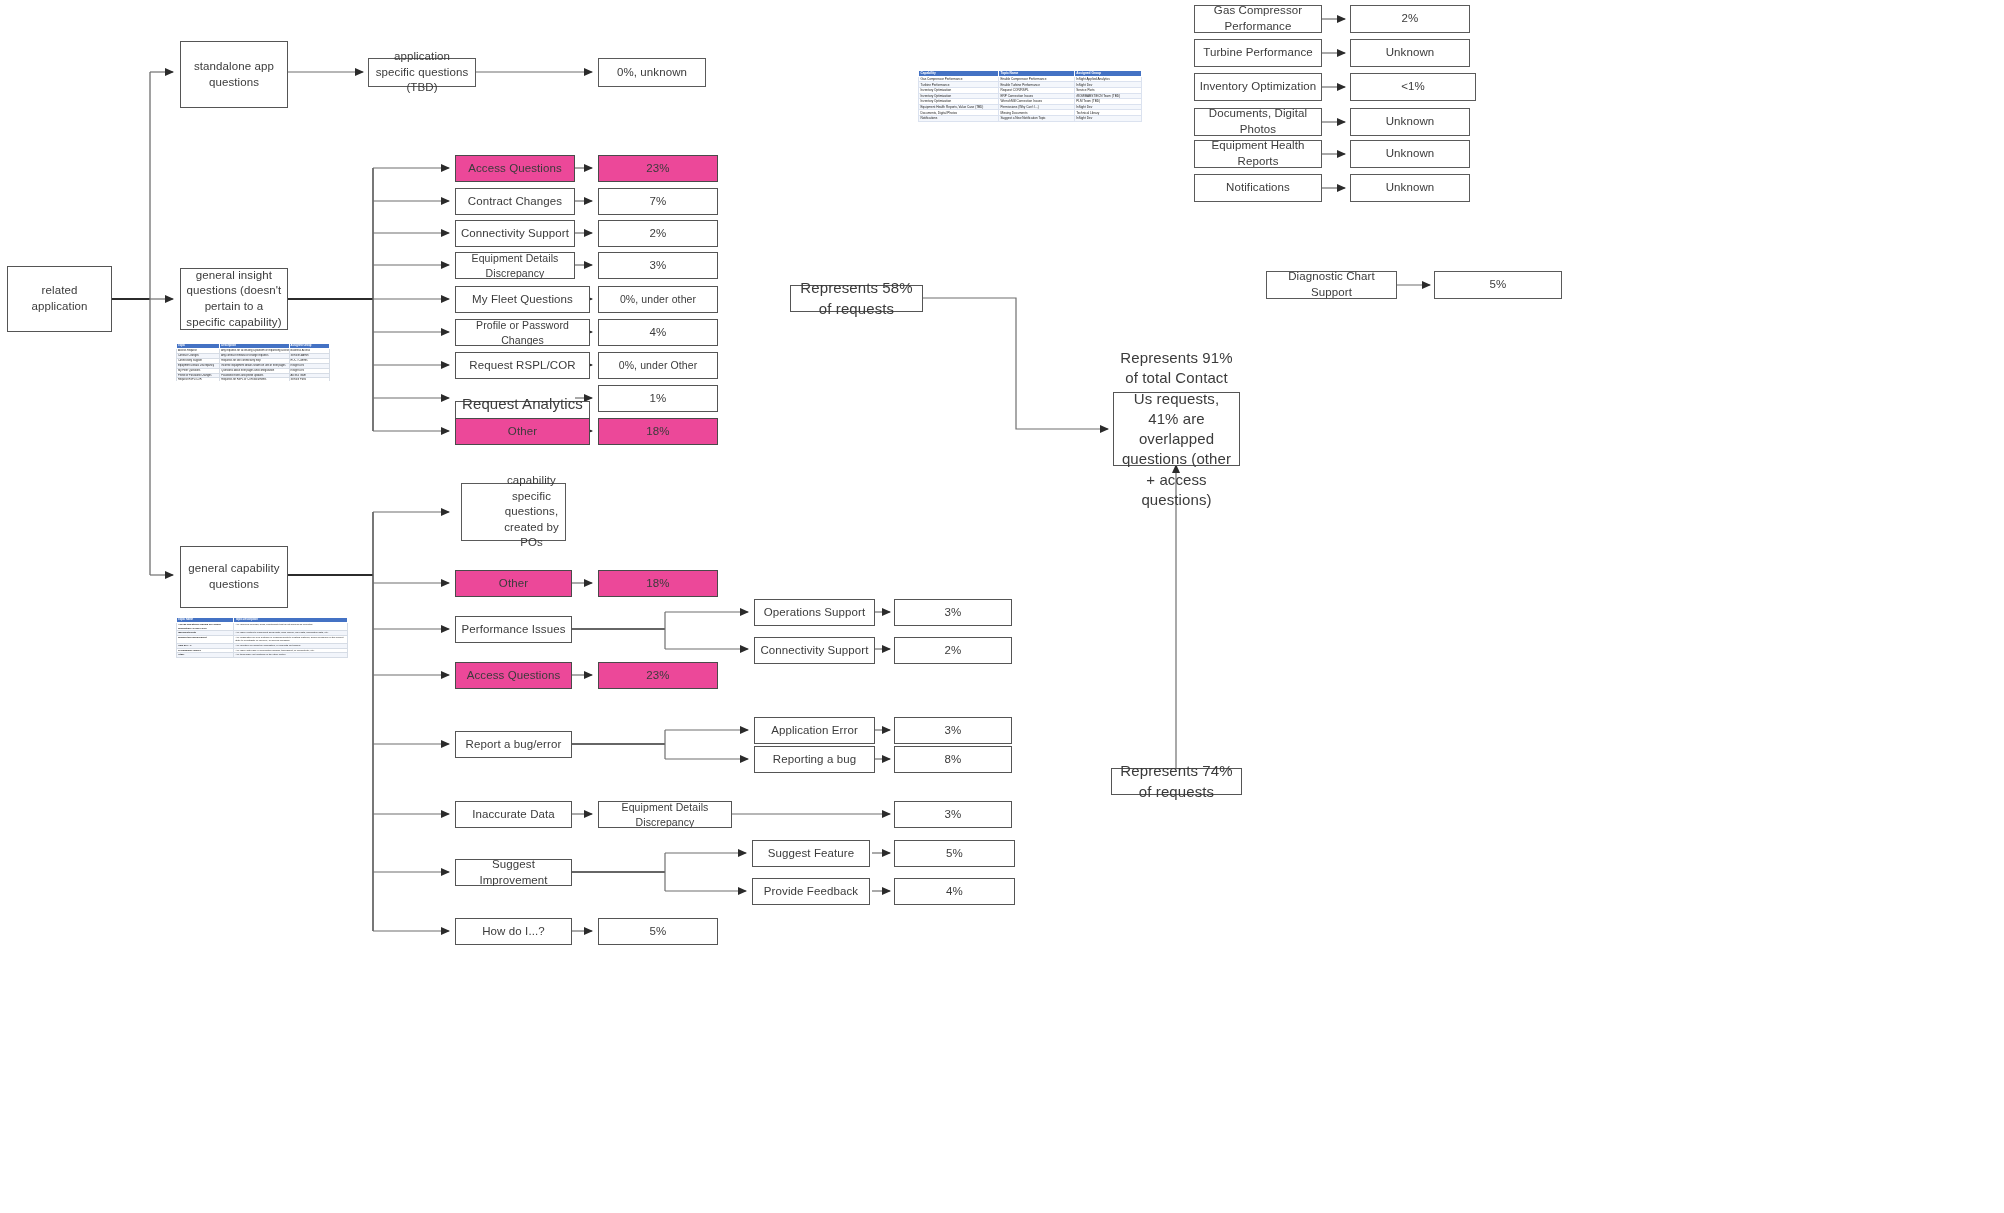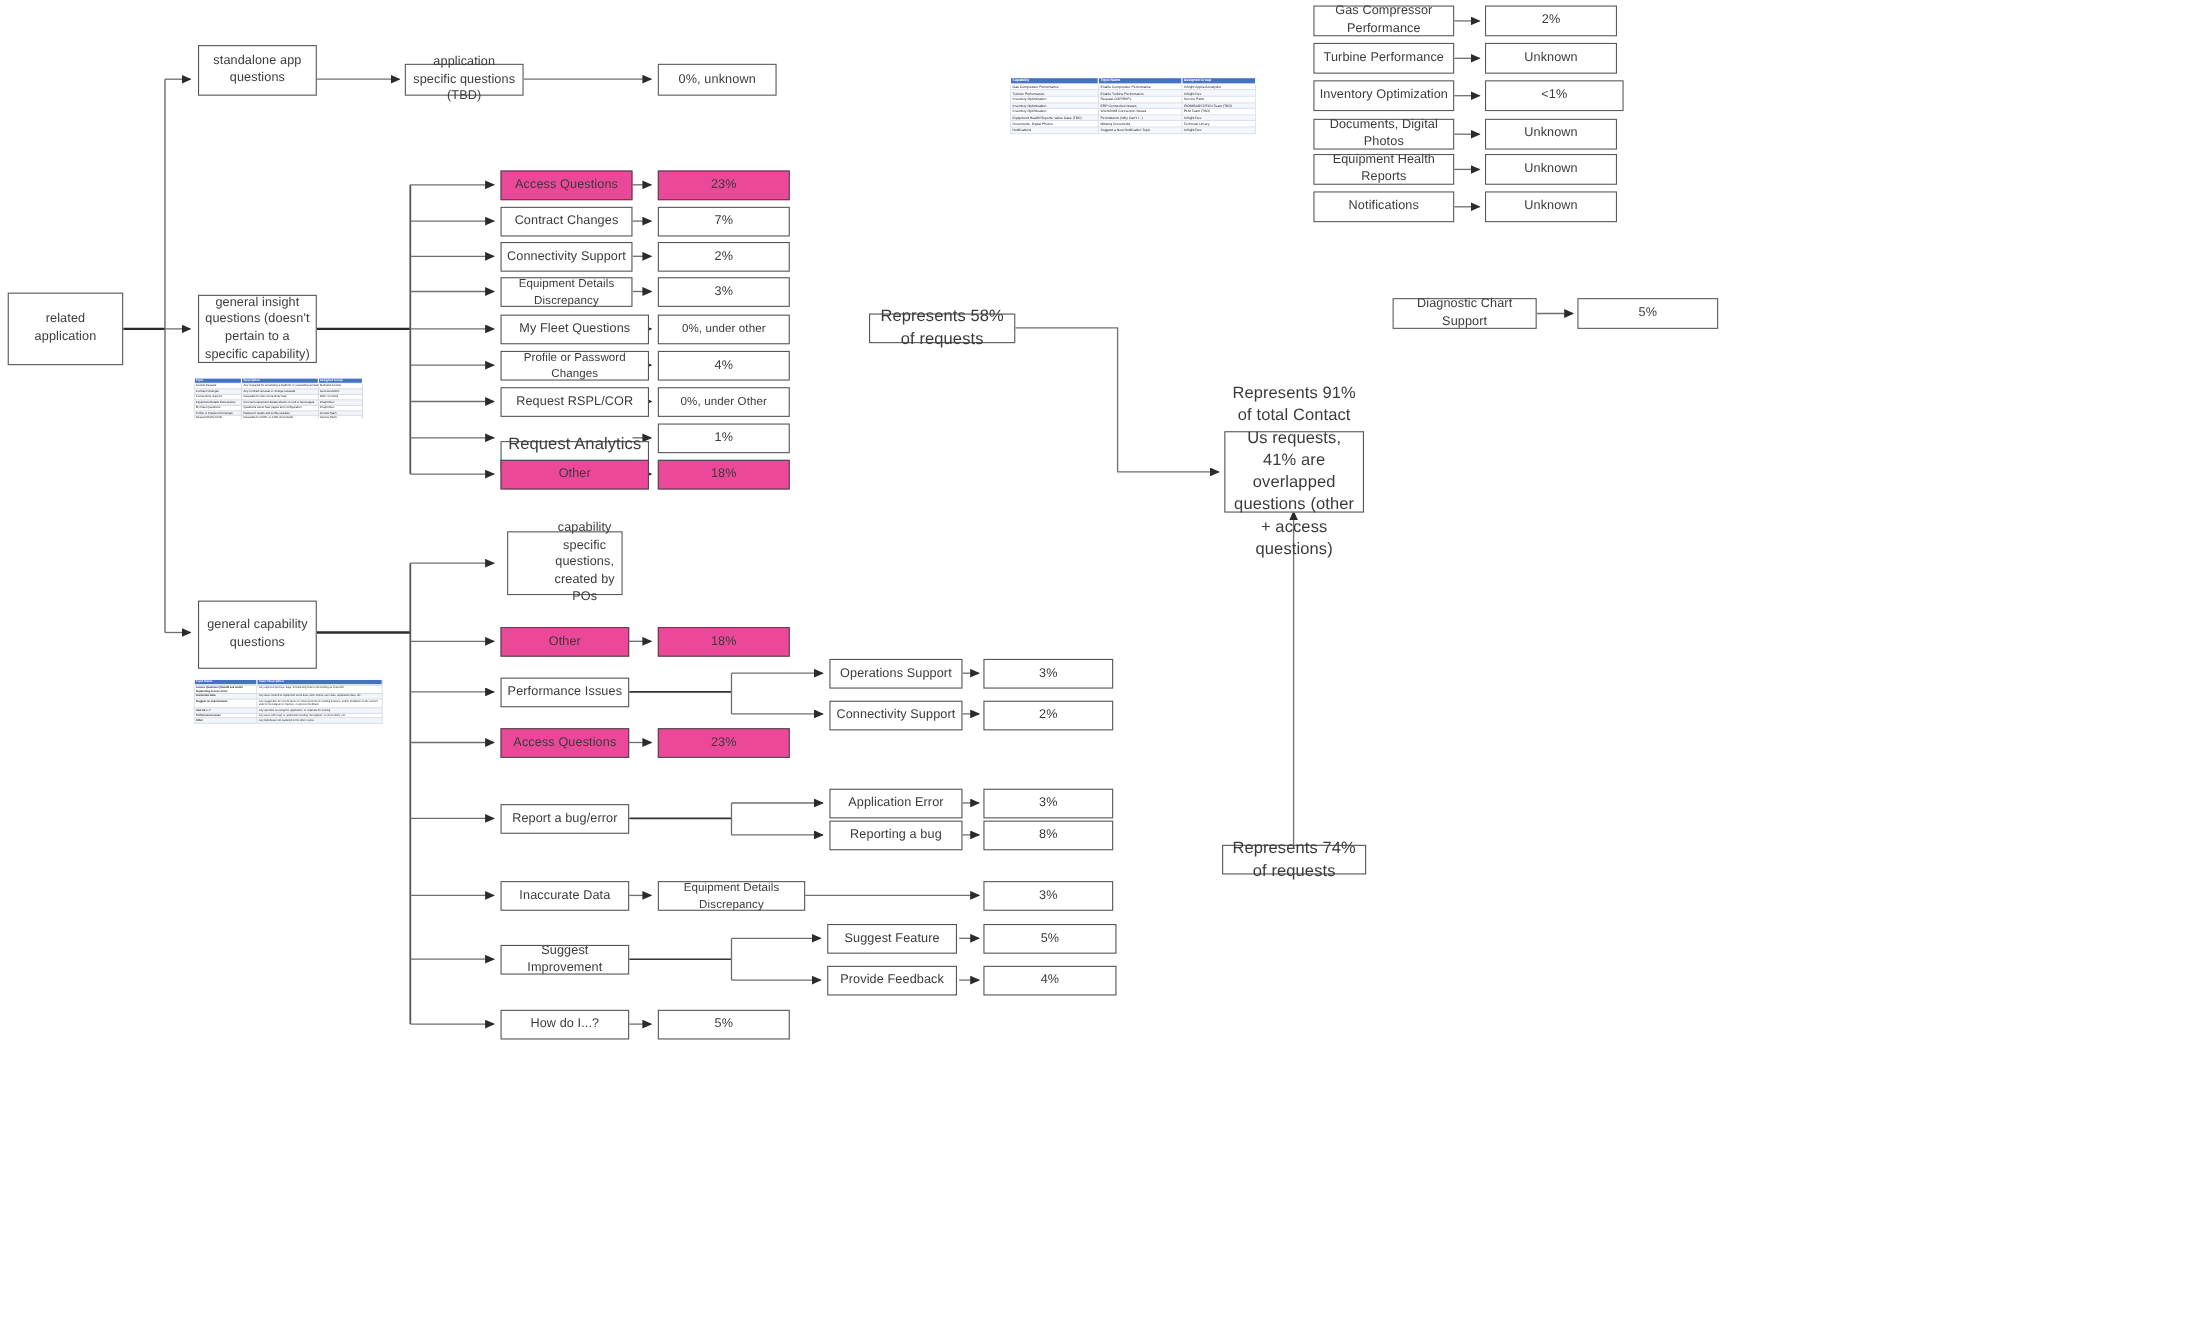--- a/index.html
+++ b/index.html
@@ -185,21 +185,21 @@
 
       <path d="M923,298 L1016,298 L1016,429 L1108,429" marker-end="url(#ah)"></path>
       <path d="M1176,781 L1176,465" marker-end="url(#ah)"></path>
     </g>
   </svg>
 
   <div class="node" style="left:7px;top:266px;width:105px;height:66px;">
     <span>related application</span>
   </div>
 
-  <div class="node" style="left:180px;top:41px;width:108px;height:46px;">
+  <div class="node" style="left:180px;top:41px;width:108px;height:67px;">
     <span>standalone app questions</span>
   </div>
 
   <div class="node" style="left:180px;top:268px;width:108px;height:62px;">
     <span>general insight questions (doesn't pertain to a specific capability)</span>
   </div>
 
   <div class="node" style="left:180px;top:546px;width:108px;height:62px;">
     <span>general capability questions</span>
   </div>

